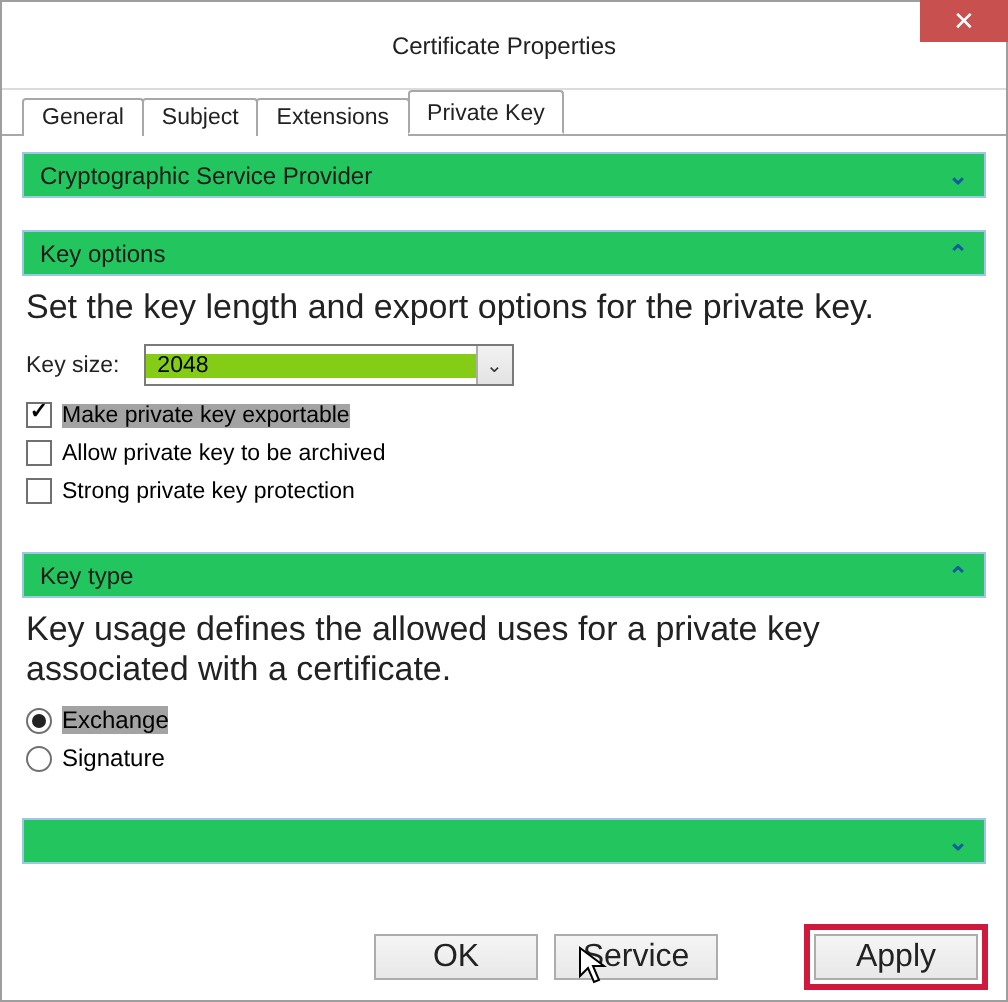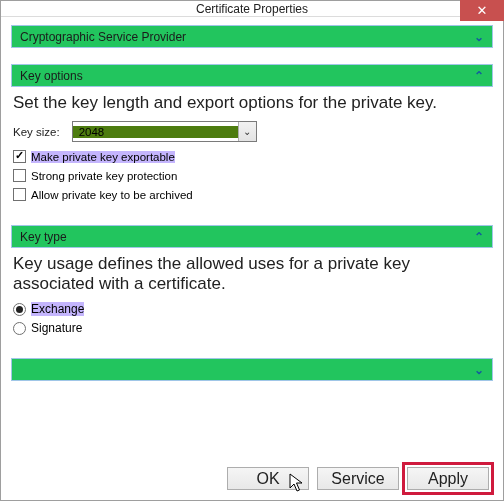--- a/index.html
+++ b/index.html
@@ -11,21 +11,21 @@
     background: #fff;
     overflow: hidden;
   }
   .window {
     position: relative;
     width: 504px; height: 501px;
     border: 1px solid #9e9e9e;
     background: #fff;
   }
   .titlebar {
-    height: 16px;
+    height: 44px;
     background: #fff;
     border-bottom: 1px solid #dcdcdc;
     display: flex;
     align-items: center;
     position: relative;
   }
   .titlebar-title {
     flex: 1;
     text-align: center;
     color: #222;
@@ -117,21 +117,21 @@
     margin-left: 12px;
     border: 1px solid #7a7a7a;
     background: #fff;
     display: flex;
     align-items: center;
   }
   .select-value {
     flex: 1;
     padding: 0 6px;
     color: #000;
-    background: #4d7c0f;
+    background: #84cc16;
   }
   .select-btn {
     width: 18px;
     height: 100%;
     border-left: 1px solid #adadad;
     background: linear-gradient(#f2f2f2, #e3e3e3);
     display: flex;
     align-items: center; justify-content: center;
     color: #333;
     font-size: 10px;
@@ -146,21 +146,21 @@
     width: 13px; height: 13px;
     border: 1px solid #707070;
     margin-right: 5px;
     background: #fff;
     display: inline-flex;
     align-items: center; justify-content: center;
     font-size: 11px;
     line-height: 1;
   }
   .chk.checked::after { content: "✓"; color: #000; font-weight: bold; position: relative; top:-1px; }
-  .hl { background: #c4b5fd; }
+  .hl { background: #a3a3a3; }
   .radio-row {
     display: flex;
     align-items: flex-end;
     margin: 5px 2px;
     font-size: 12px;
   }
   .radio {
     width: 13px; height: 13px;
     border: 1px solid #707070;
     border-radius: 50%;
@@ -189,20 +189,21 @@
     border: 1px solid #adadad;
     background: linear-gradient(#f5f5f5, #e8e8e8);
     color: #222;
     font-size: 16px;
     display: flex;
     align-items: center; justify-content: center;
   }
   .btn:last-child {
     outline: 3px solid #cf1a3d;
     outline-offset: 2px;
+    margin-left: 40px;
   }
   .cursor {
     position: absolute;
     bottom: 7px;
     right: 198px;
     width: 16px; height: 20px;
     pointer-events: none;
   }
 </style>
 </head>
@@ -210,20 +211,26 @@
 
 <div class="window">
 
   <div class="titlebar">
     <div class="titlebar-title">Certificate Properties</div>
     <div class="close-btn">
       <span>✕</span>
     </div>
   </div>
 
+  <div class="tabs">
+    <div class="tab inactive">General</div>
+    <div class="tab inactive">Subject</div>
+    <div class="tab inactive">Extensions</div>
+    <div class="tab active">Private Key</div>
+  </div>
 
   <div class="content">
 
     <div class="panel">
       <span>Cryptographic Service Provider</span>
       <span class="chev">⌄</span>
     </div>
 
     <div class="gap-sm"></div>
 
@@ -240,25 +247,25 @@
         <div class="select-btn">⌄</div>
       </div>
     </div>
 
     <div class="chk-row">
       <span class="chk checked"></span>
       <span class="hl">Make private key exportable</span>
     </div>
     <div class="chk-row">
       <span class="chk"></span>
-      <span>Strong private key protection</span>
+      <span>Allow private key to be archived</span>
     </div>
     <div class="chk-row">
       <span class="chk"></span>
-      <span>Allow private key to be archived</span>
+      <span>Strong private key protection</span>
     </div>
 
     <div class="gap"></div>
 
     <div class="panel">
       <span>Key type</span>
       <span class="chev">⌃</span>
     </div>
     <div class="desc">Key usage defines the allowed uses for a private key associated with a certificate.</div>
 

